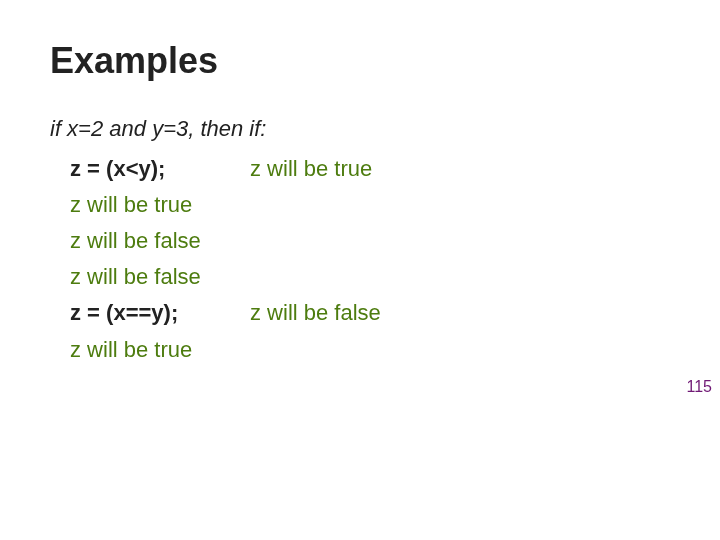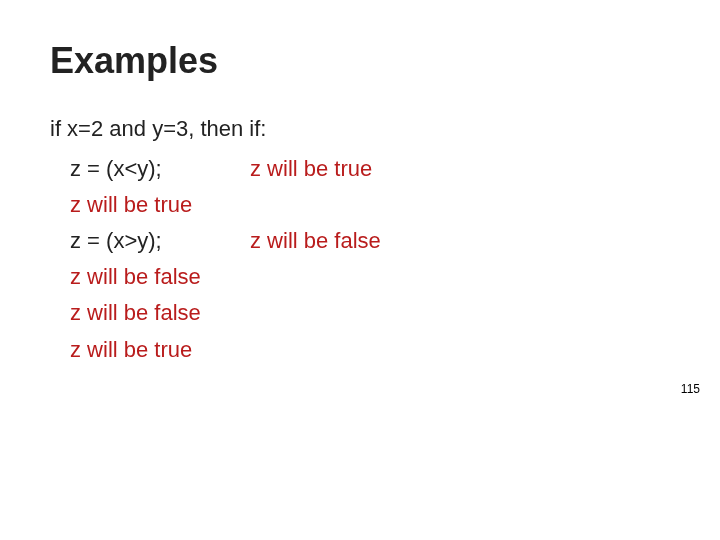--- a/index.html
+++ b/index.html
@@ -32,53 +32,55 @@
     }
 
     .content {
       font-size: 22px;
       color: #222222;
       line-height: 1.55;
     }
 
     .intro-line {
       margin-bottom: 6px;
+      font-style: italic;
     }
 
     .examples-table {
       margin-left: 20px;
       margin-top: 4px;
     }
 
     .example-row {
       display: flex;
       flex-direction: row;
       align-items: baseline;
       margin-bottom: 2px;
     }
 
     .code-part {
       width: 180px;
       font-family: Arial, Helvetica, sans-serif;
       font-size: 22px;
       color: #222222;
+      font-weight: bold;
     }
 
     .result-part {
       font-family: Arial, Helvetica, sans-serif;
       font-size: 22px;
-      color: #b91c1c;
+      color: #4d7c0f;
     }
 
     .page-number {
       position: absolute;
       bottom: 16px;
-      right: 20px;
-      font-size: 12px;
-      color: #000000;
+      right: 8px;
+      font-size: 16px;
+      color: #701a75;
     }
   </style>
 </head>
 <body>
 
 <div class="slide-container">
 
   <div class="title">Examples</div>
 
   <div class="content">
@@ -86,27 +88,27 @@
 
     <div class="examples-table">
         <div class="example-row">
           <span class="code-part">z = (x&lt;y);</span>
           <span class="result-part">z will be true</span>
         </div>
         <div class="example-row">
           <span class="result-part">z will be true</span>
         </div>
         <div class="example-row">
-          <span class="code-part">z = (x&gt;y);</span>
           <span class="result-part">z will be false</span>
         </div>
         <div class="example-row">
           <span class="result-part">z will be false</span>
         </div>
         <div class="example-row">
+          <span class="code-part">z = (x==y);</span>
           <span class="result-part">z will be false</span>
         </div>
         <div class="example-row">
           <span class="result-part">z will be true</span>
         </div>
       </div>
   </div>
 
   <div class="page-number">115</div>
 </div>

